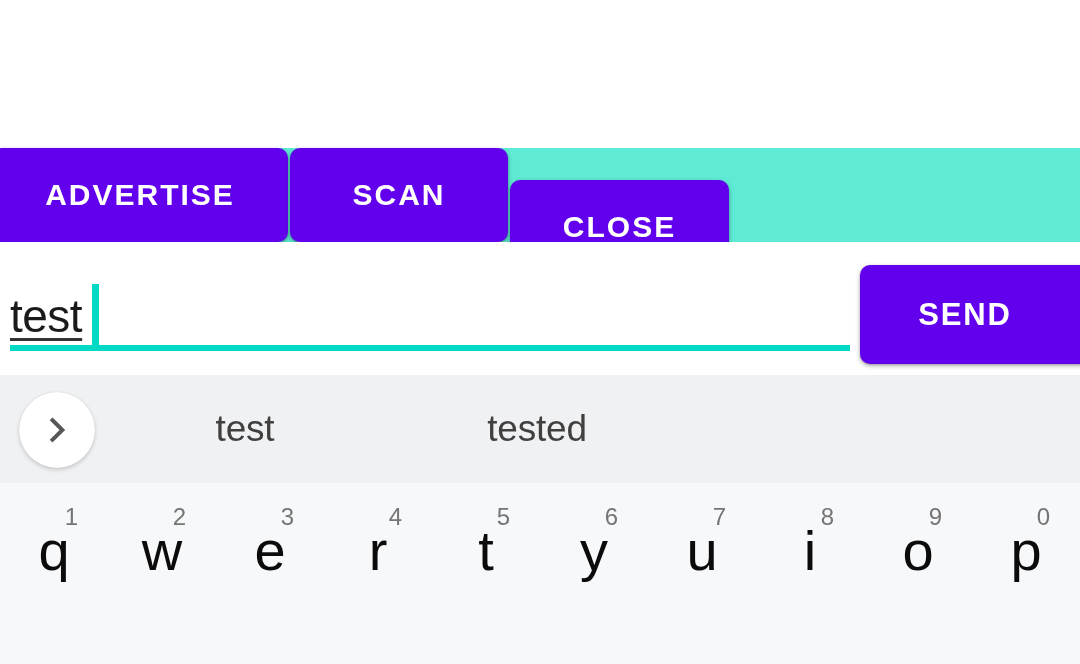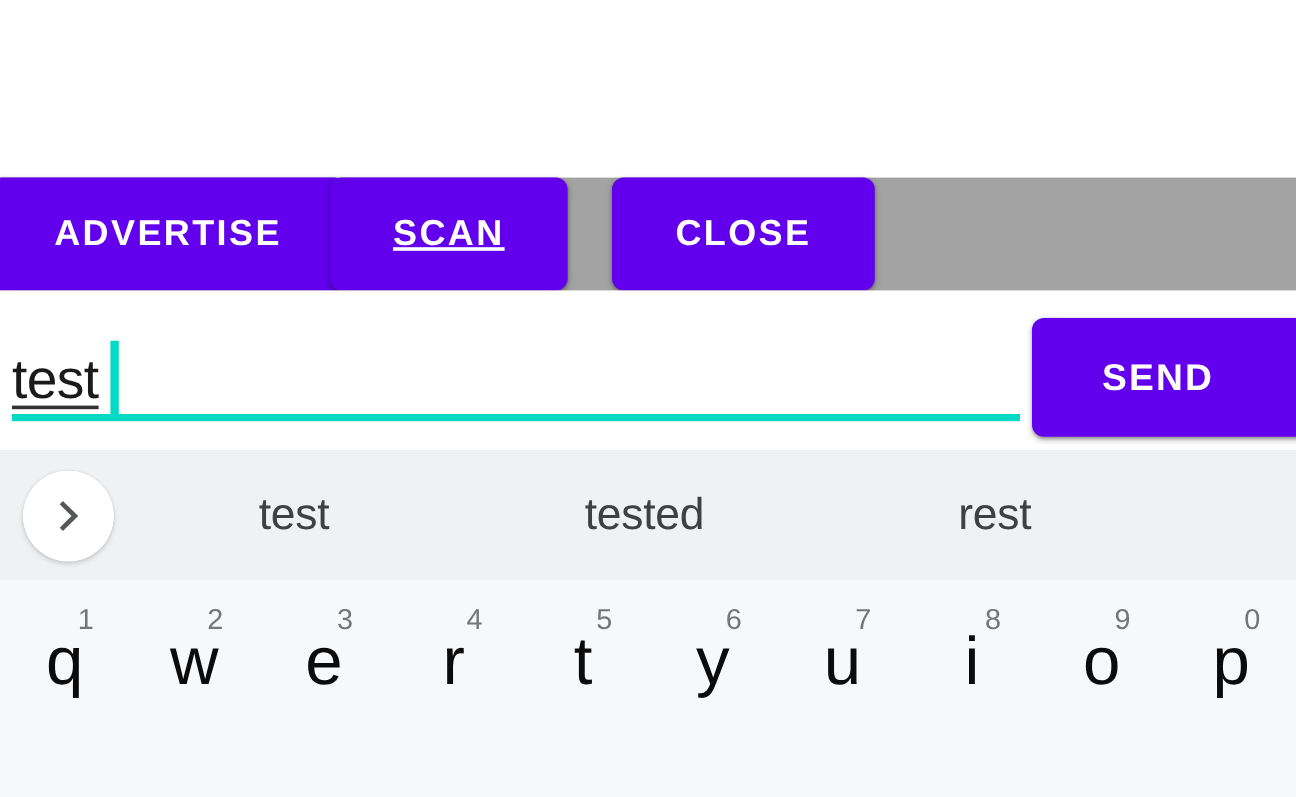--- a/index.html
+++ b/index.html
@@ -14,21 +14,21 @@
     background: #ffffff;
     font-family: "Liberation Sans", sans-serif;
     -webkit-font-smoothing: antialiased;
     position: relative;
   }
 
   
   #screen {
     position: absolute;
     inset: 0;
-    background: #a3a3a3;
+    background: #5eead4;
   }
 
   
   .app-content {
     position: absolute;
     left: 0;
     top: 0;
     width: 1080px;
     height: 148px;
     background: #ffffff;
@@ -57,22 +57,22 @@
     text-transform: uppercase;
     display: flex;
     align-items: center;
     justify-content: center;
     box-shadow: 0 2px 5px rgba(0,0,0,0.28), 0 1px 2px rgba(0,0,0,0.20);
     cursor: pointer;
     padding: 0;
     box-sizing: border-box;
   }
   .btn-advertise { left: -8px;  width: 296px; }
-  .btn-scan      { left: 275px; width: 198px; text-decoration: underline; }
-  .btn-close     { left: 510px; width: 219px; }
+  .btn-scan      { left: 290px; width: 218px; }
+  .btn-close     { left: 510px; width: 219px; margin-top: 32px; }
 
   
   .compose-row {
     position: absolute;
     left: 0;
     top: 242px;
     width: 1080px;
     height: 133px;
     background: #ffffff;
   }
@@ -264,21 +264,20 @@
       <button class="expand-btn">
         <span>
           <svg width="36" height="36" viewBox="0 0 24 24">
             <path d="M9 5.5 L15.6 12 L9 18.5" fill="none" stroke="#555759" stroke-width="2.6" stroke-linecap="square" stroke-linejoin="miter"></path>
           </svg>
         </span>
       </button>
 
       <div class="suggestion sug-0">test</div>
       <div class="suggestion sug-1">tested</div>
-      <div class="suggestion sug-2">rest</div>
     </div>
 
     <div class="key-row">
         <button class="key" style="left: 0px; width: 108px;">
           <span class="key-num" style="left: 64.8px;">1</span>
           <span class="key-letter">q</span>
         </button>
         <button class="key" style="left: 108px; width: 108px;">
           <span class="key-num" style="left: 64.8px;">2</span>
           <span class="key-letter">w</span>

